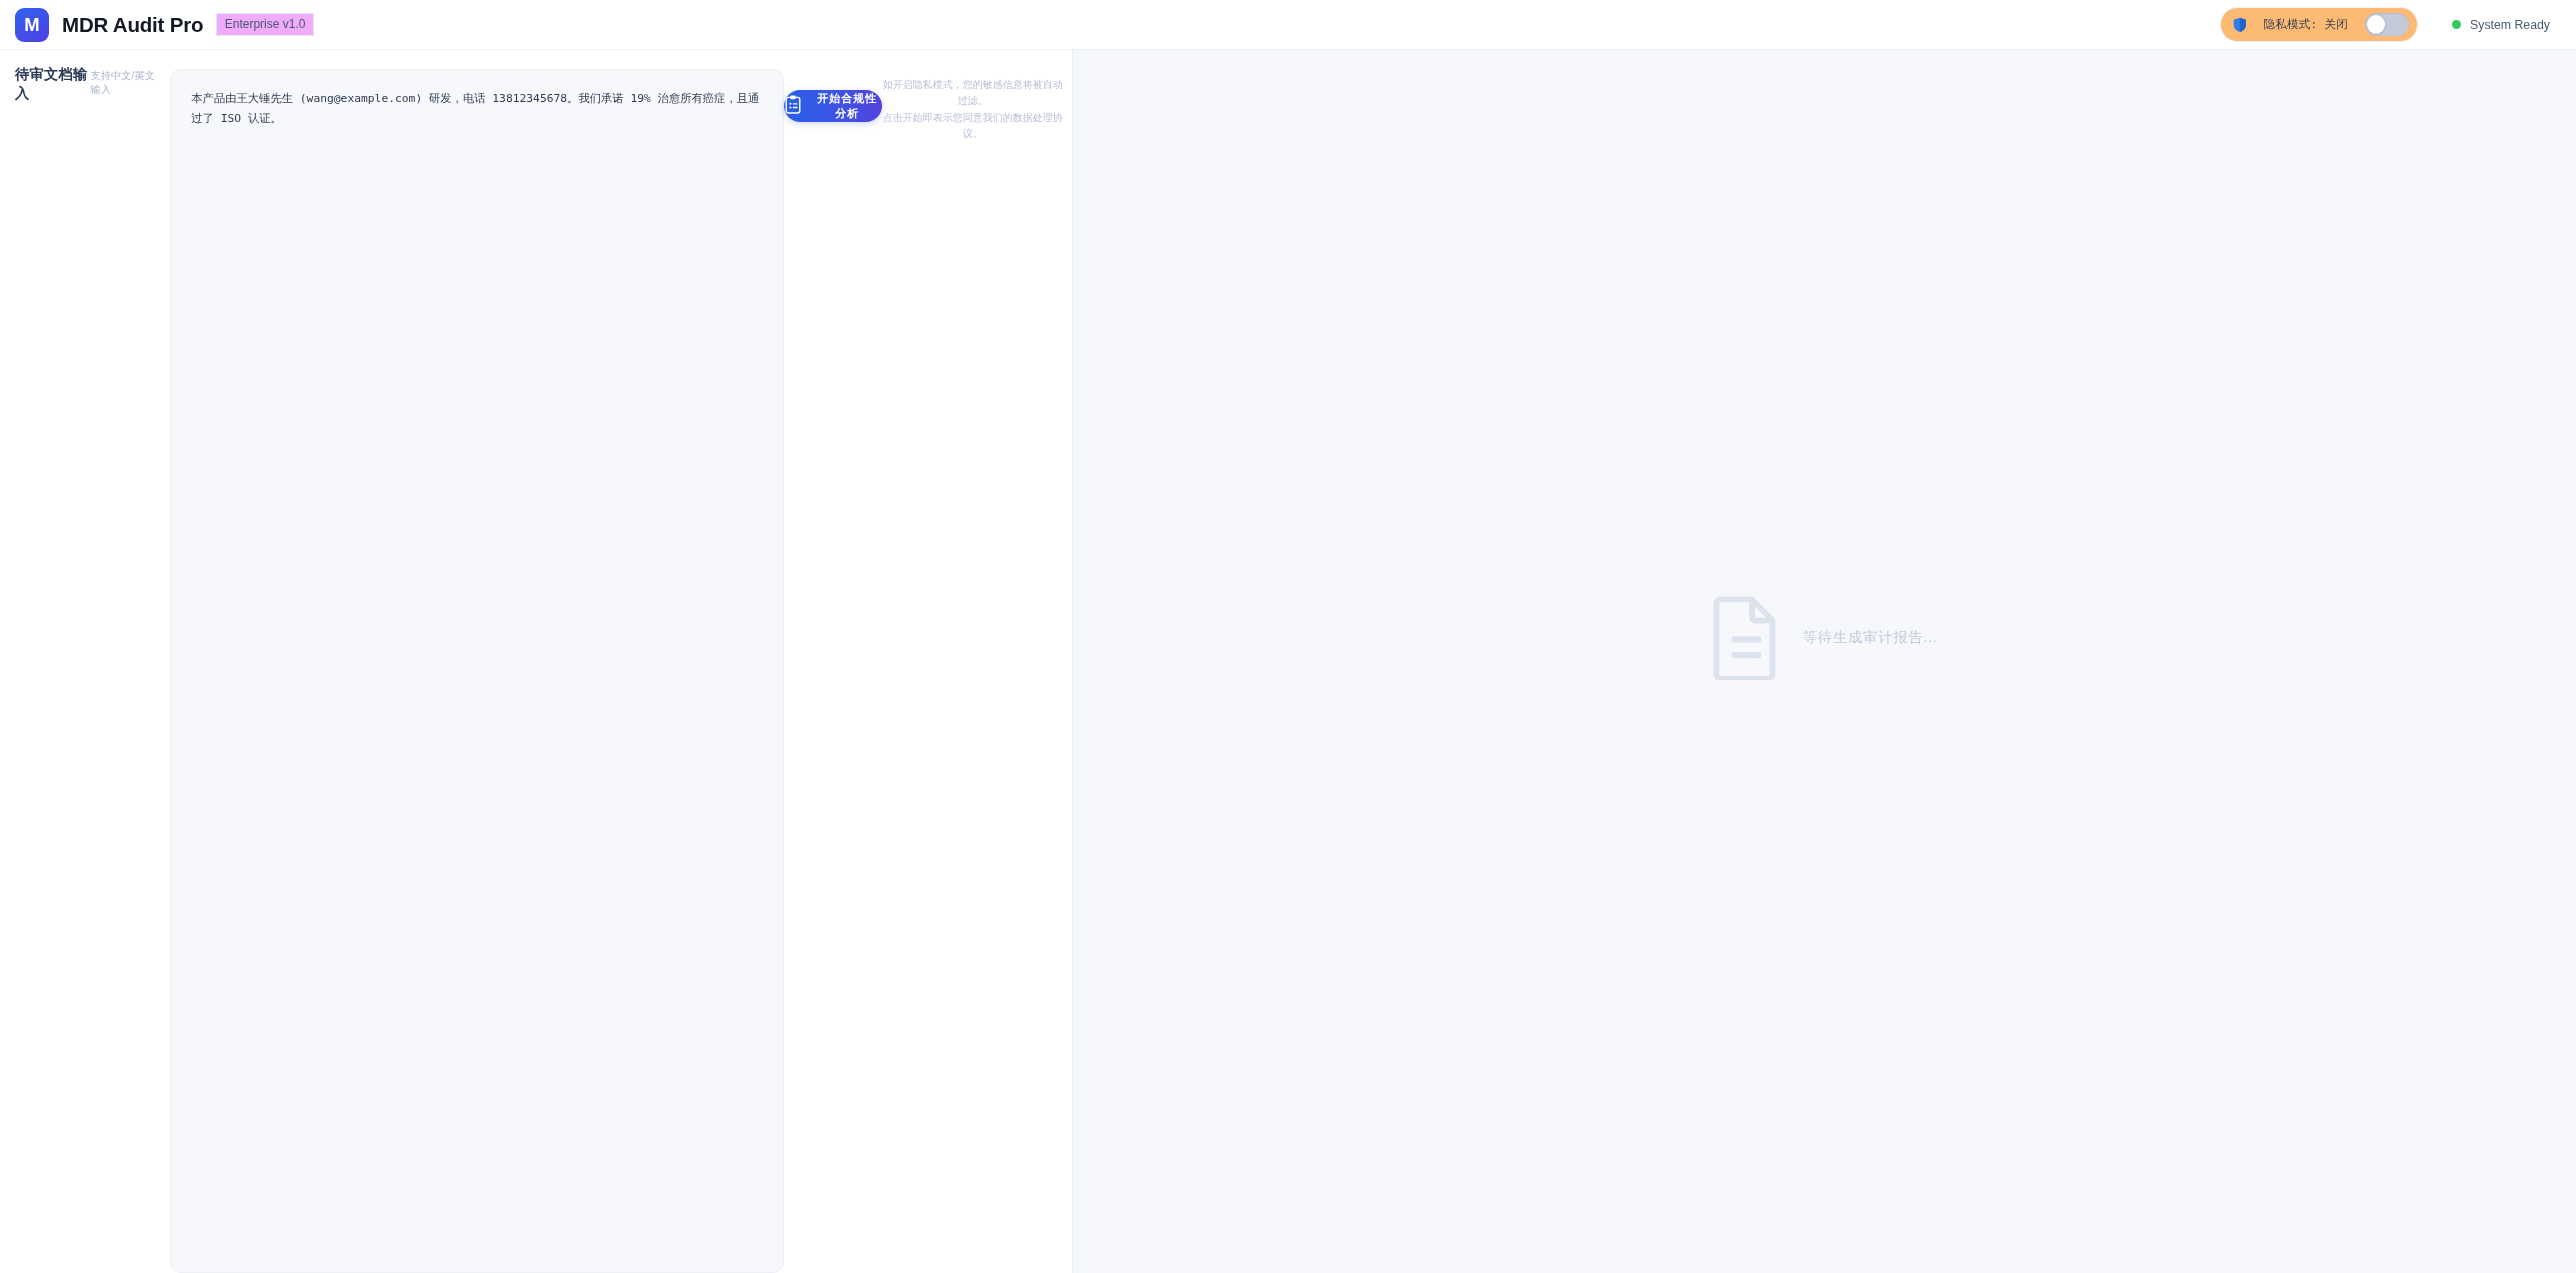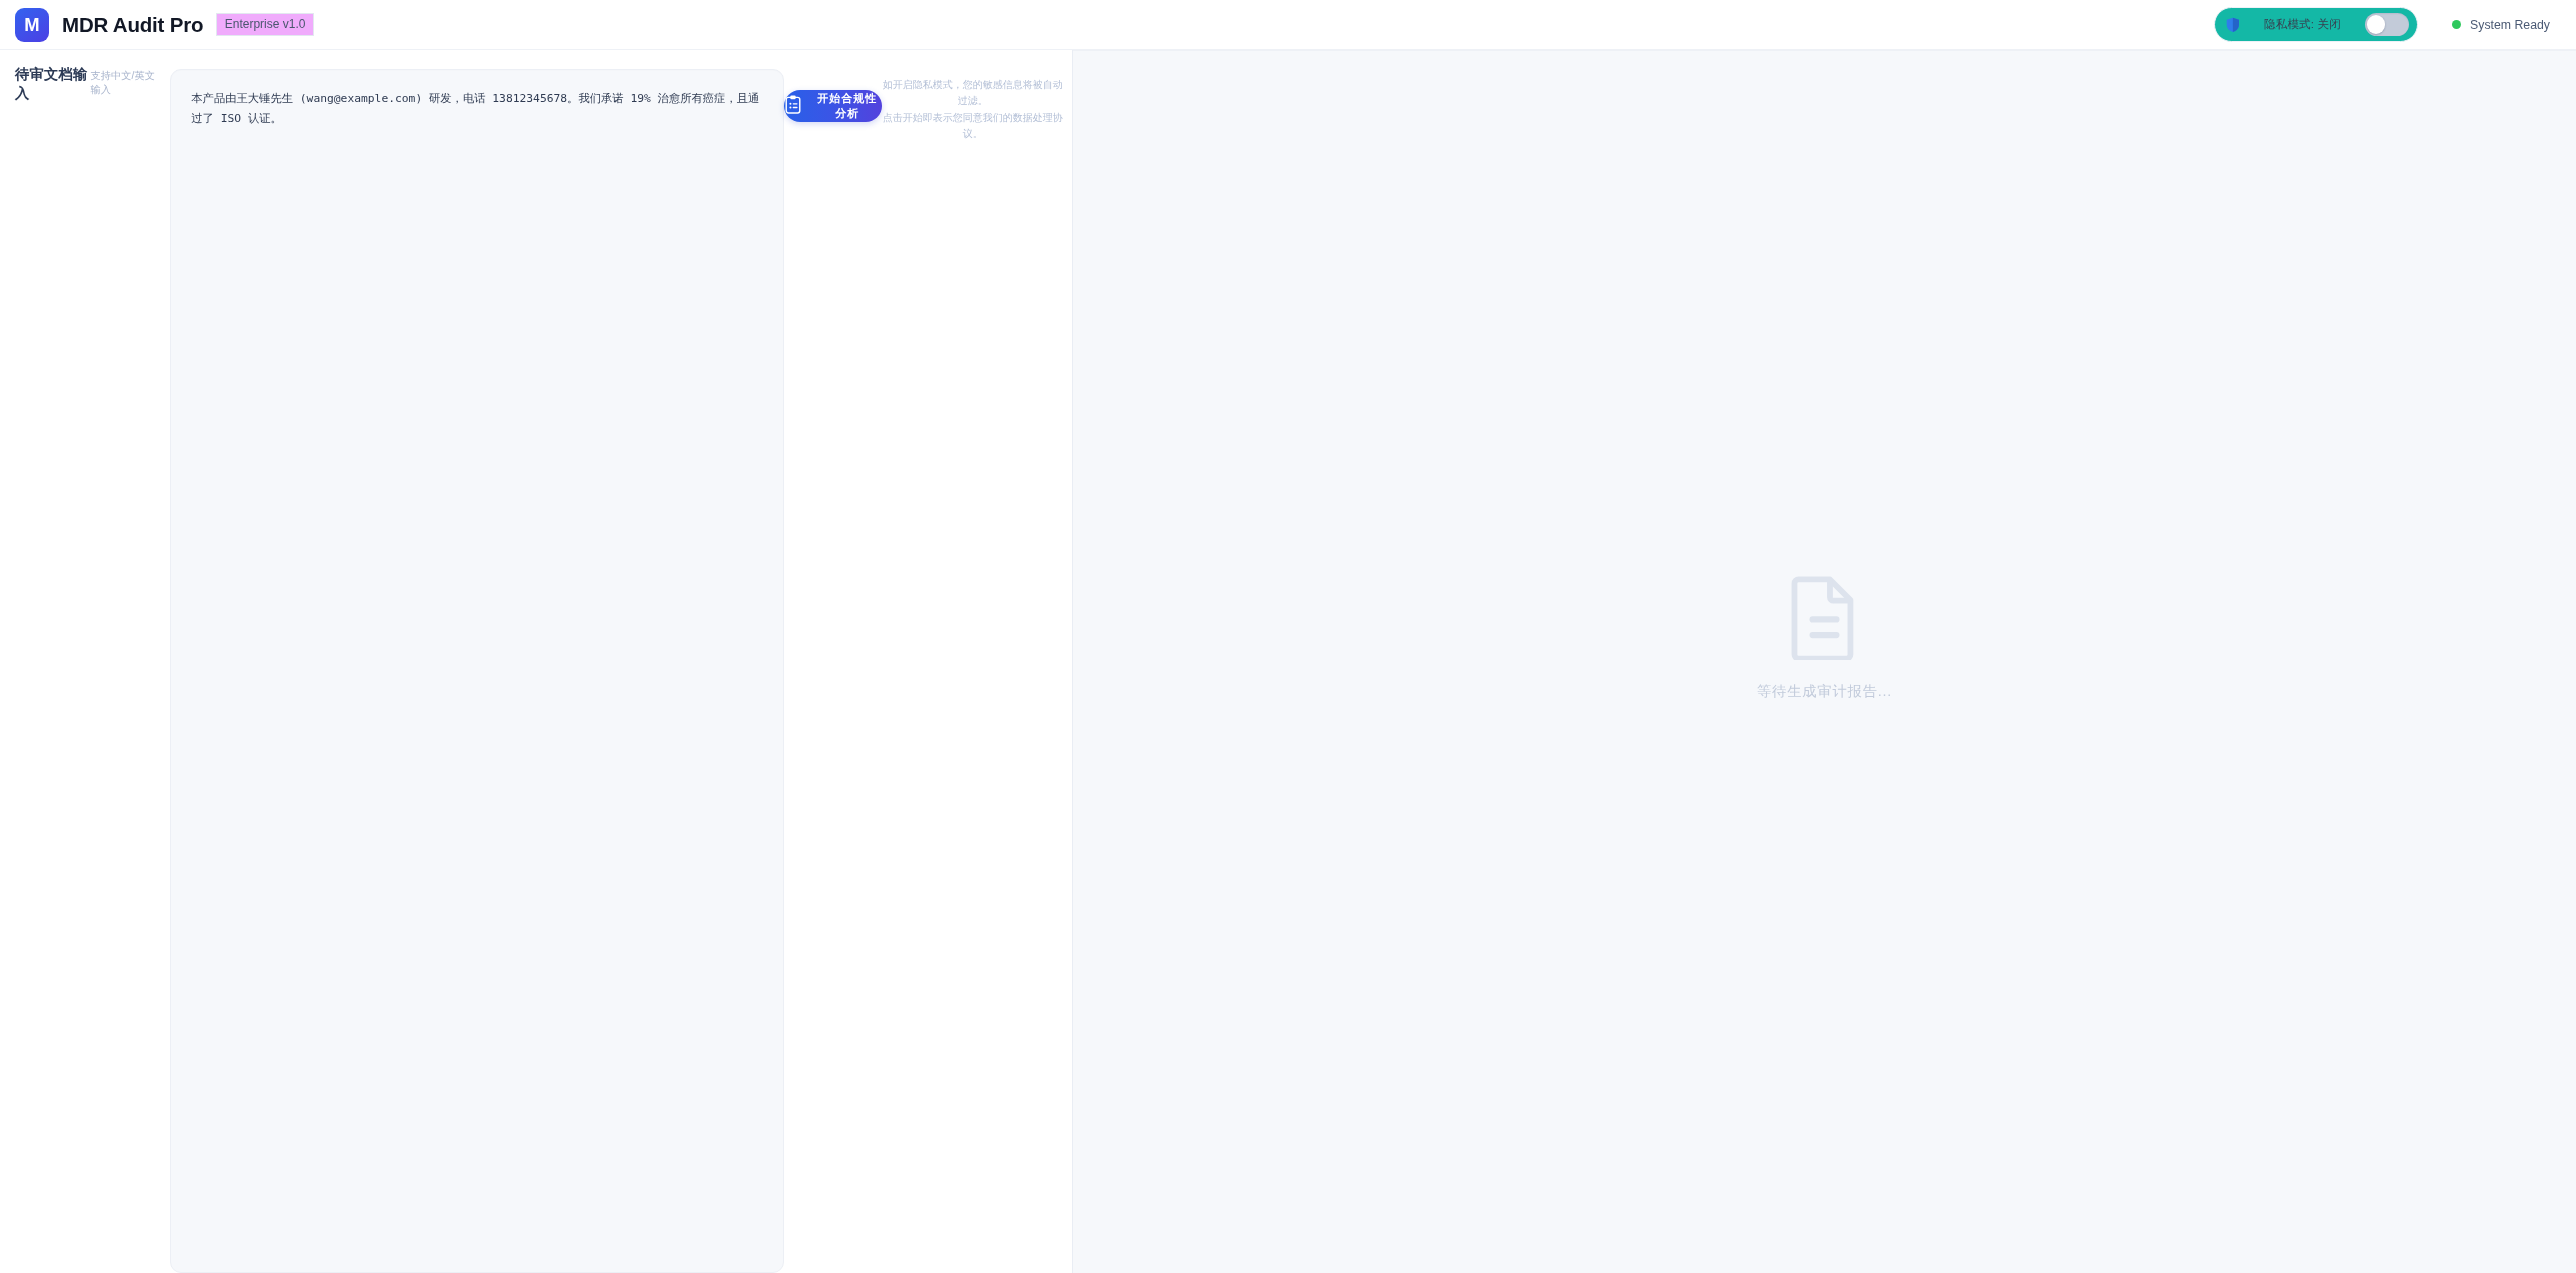--- a/index.html
+++ b/index.html
@@ -66,25 +66,26 @@
 
   .header-right {
     display: flex;
     align-items: center;
     gap: 34px;
   }
 
   #privacy-toggle-group {
     display: flex;
     align-items: center;
-    gap: 24px;
-    background: #14b8a6;
+    gap: 17px;
+    background: #fdba74;
     border: 0.7px solid #eef1f7;
     border-radius: 682px;
     padding: 5.5px 8.2px 5.5px 11.6px;
+    font-family: Liberation Mono, monospace;
   }
 
   .shield-glyph { display: block; }
 
   #privacy-mode-label {
     font-size: 11.6px;
     color: #374151;
     white-space: nowrap;
     letter-spacing: 0.1px;
   }
@@ -218,21 +219,21 @@
     flex: 1 1 auto;
     background: #f6f8fb;
     border-top: 0.7px solid #eef1f6;
     display: flex;
     align-items: center;
     justify-content: center;
   }
 
   #report-empty-state {
     display: flex;
-    flex-direction: column;
+    flex-direction: row;
     align-items: center;
     gap: 20.5px;
     margin-top: -49px;
   }
 
   #report-empty-text {
     font-size: 14.3px;
     color: #c2cbdb;
     letter-spacing: 0.8px;
   }

